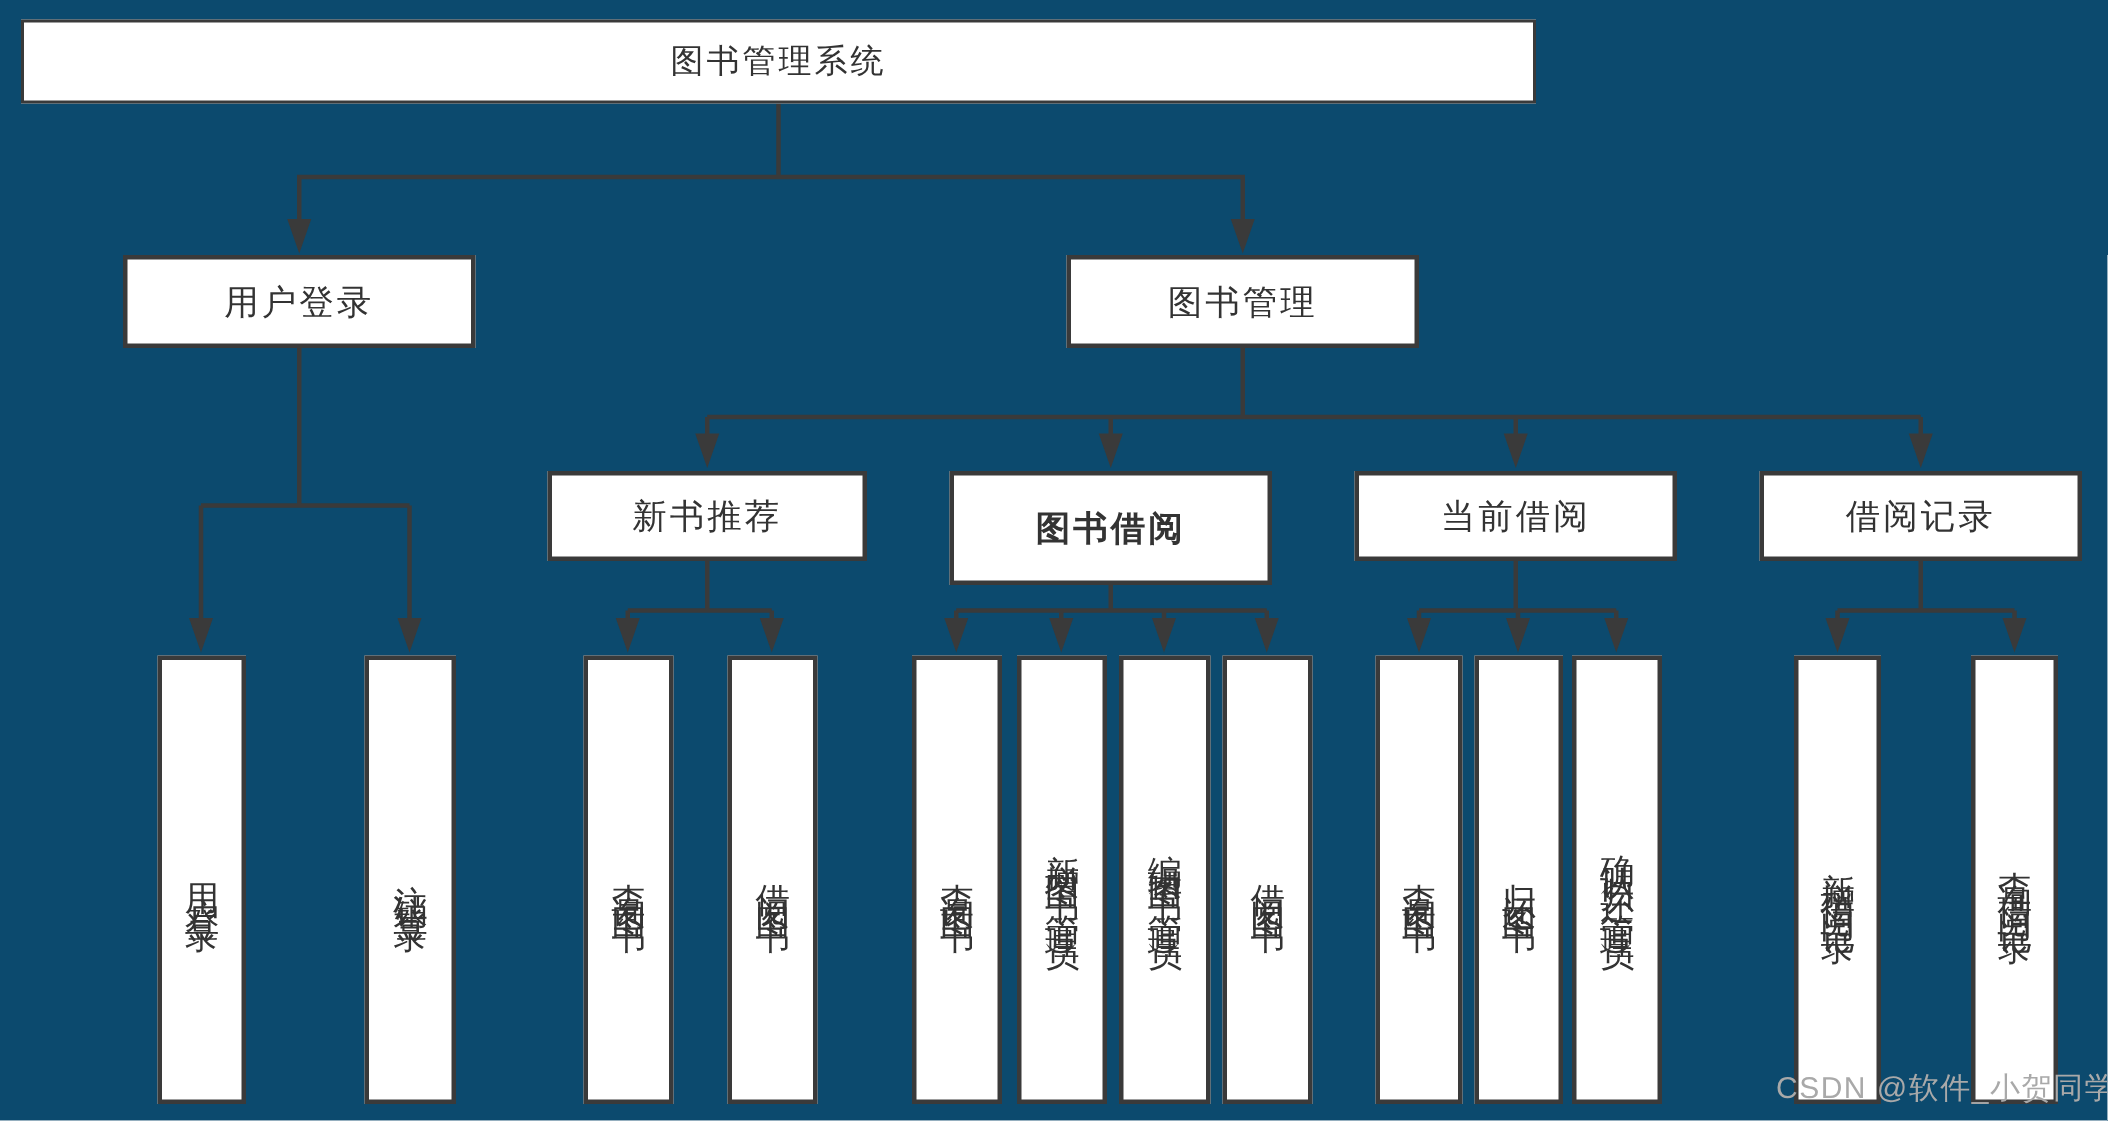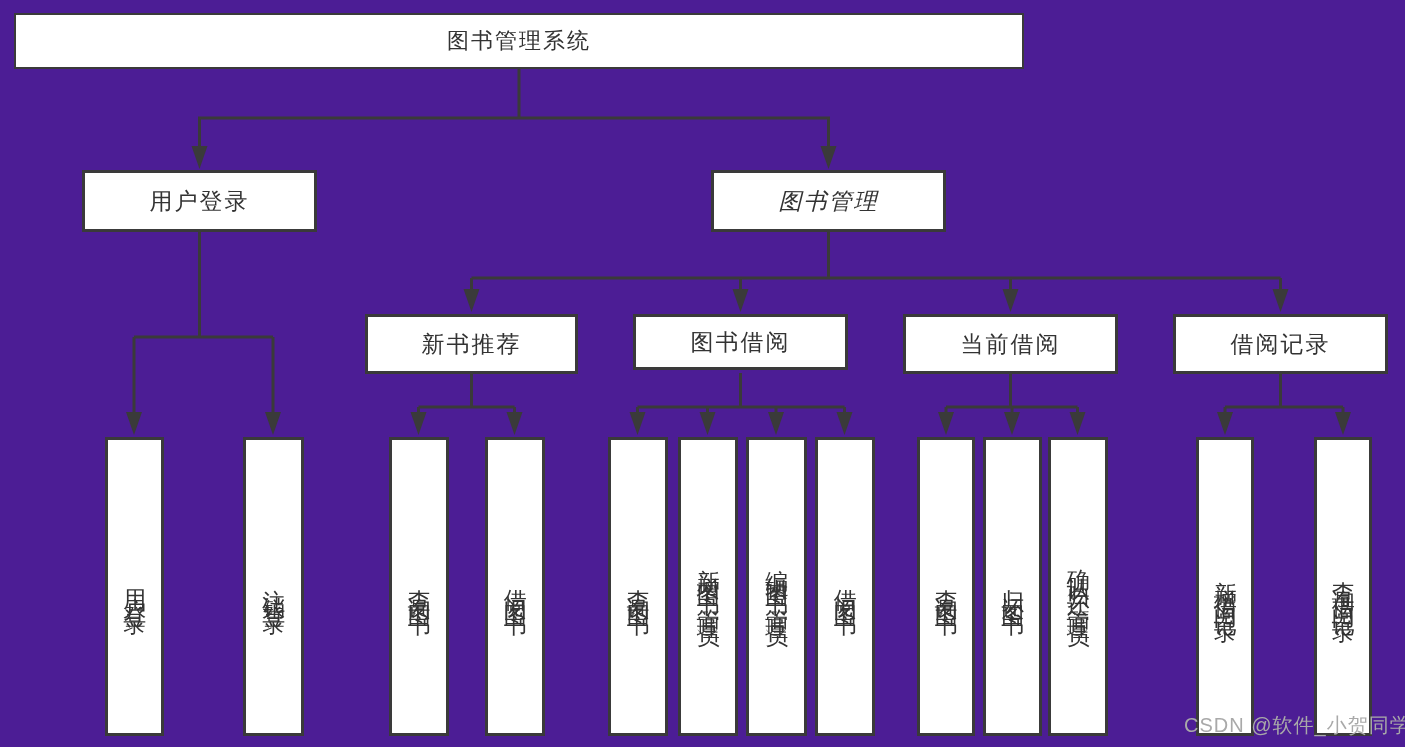--- a/index.html
+++ b/index.html
@@ -1,21 +1,21 @@
 <!DOCTYPE html>
 <html><head>
 <meta charset="utf-8">
 <style>
   html, body { margin: 0; padding: 0; background: #ffffff; }
   body { font-family: "Liberation Sans", sans-serif; }
   .canvas {
     position: relative;
     width: 1405px;
     height: 747px;
-    background: #4c1d95;
+    background: #0c4a6e;
     overflow: hidden;
   }
   svg.connectors {
     position: absolute;
     left: 0; top: 0;
     width: 1405px; height: 747px;
     display: block;
   }
   .box {
     position: absolute;
@@ -112,24 +112,24 @@
       <polygon points="1012,435 1004,412 1020,412"></polygon>
       <polygon points="1077.5,435 1069.5,412 1085.5,412"></polygon>
       <polygon points="1225,435 1217,412 1233,412"></polygon>
       <polygon points="1343,435 1335,412 1351,412"></polygon>
     </g>
   </svg>
 
   <div class="box hbox root" style="left:14px; top:13px; width:1010px; height:56px;">图书管理系统</div>
 
   <div class="box hbox" style="left:82px; top:170px; width:235px; height:62px;">用户登录</div>
-  <div class="box hbox" style="left:711px; top:170px; width:235px; height:62px;font-style:italic;">图书管理</div>
+  <div class="box hbox" style="left:711px; top:170px; width:235px; height:62px;">图书管理</div>
 
   <div class="box hbox" style="left:365px; top:314px; width:213px; height:60px;">新书推荐</div>
-  <div class="box hbox" style="left:633px; top:314px; width:215px; height:56px;">图书借阅</div>
+  <div class="box hbox" style="left:633px; top:314px; width:215px; height:76px;font-weight:bold;">图书借阅</div>
   <div class="box hbox" style="left:903px; top:314px; width:215px; height:60px;text-align:right;">当前借阅</div>
   <div class="box hbox" style="left:1173px; top:314px; width:215px; height:60px;">借阅记录</div>
 
   <div class="box vbox" style="left:105px; top:437px; width:59px; height:299px;">用户登录</div>
   <div class="box vbox" style="left:243px; top:437px; width:61px; height:299px;">注销登录</div>
 
   <div class="box vbox" style="left:389px; top:437px; width:60px; height:299px;">查询图书</div>
   <div class="box vbox" style="left:485px; top:437px; width:60px; height:299px;">借阅图书</div>
 
   <div class="box vbox" style="left:608px; top:437px; width:60px; height:299px;">查询图书</div>

